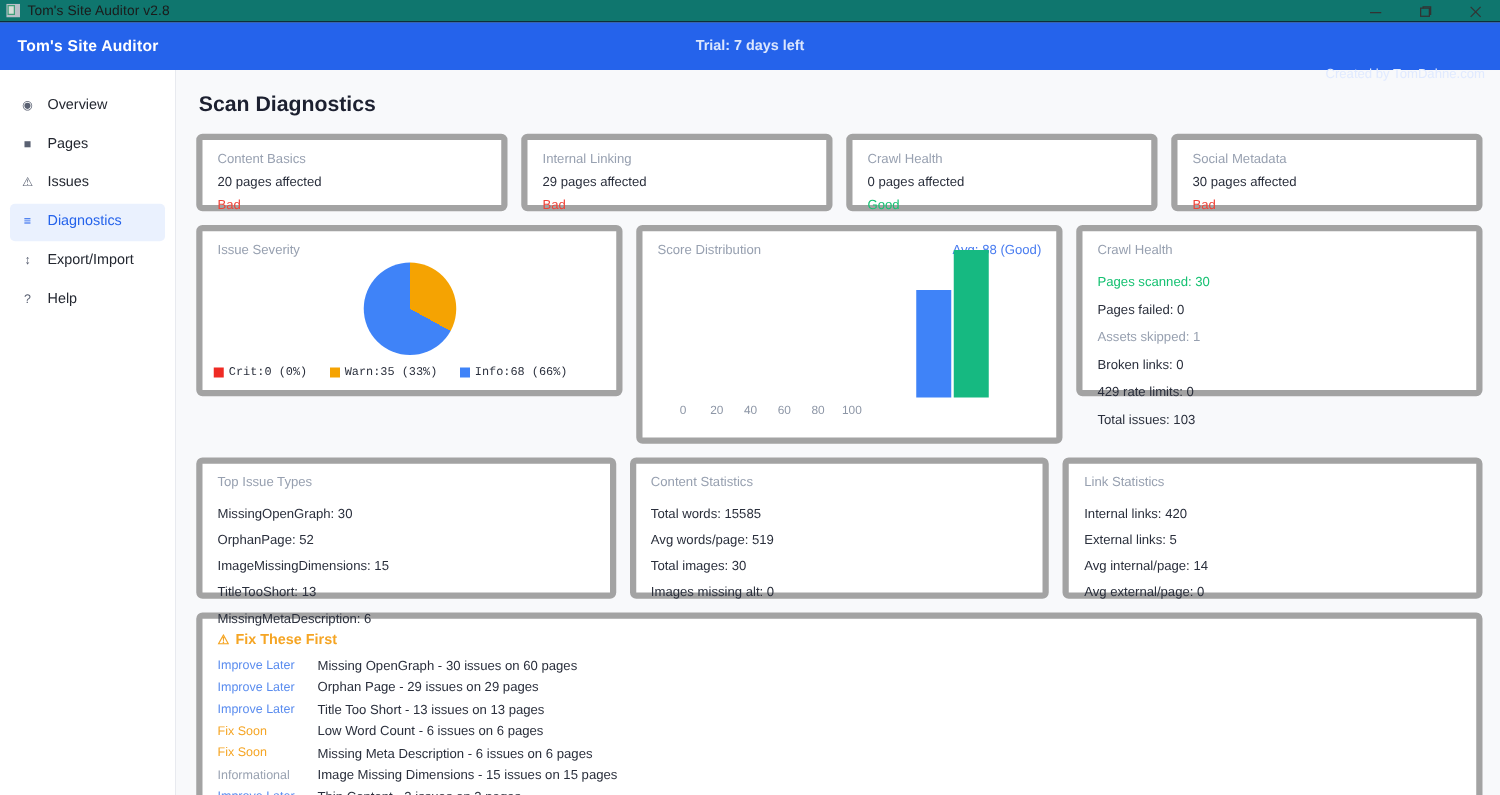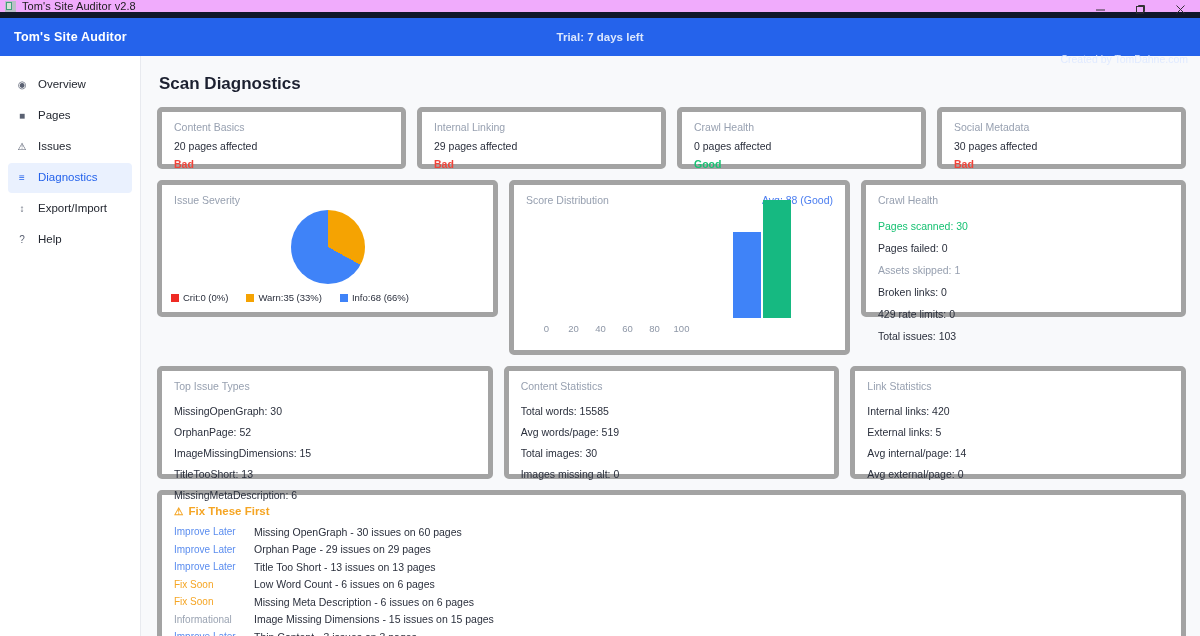--- a/index.html
+++ b/index.html
@@ -6,22 +6,22 @@
   html, body {
     width: 1200px; height: 636px;
     font-family: "Liberation Sans", sans-serif;
     background: #ffffff;
     overflow: hidden;
   }
 
   
   .titlebar {
     height: 18px; width: 100%;
-    background: #f0abfc;
-    border-bottom: 6px solid #0f172a;
+    background: #0f766e;
+    border-bottom: 1px solid #0f172a;
     display: flex; align-items: center;
     position: relative;
   }
   .tb-icon {
     width: 11px; height: 11px; margin-left: 5px; margin-right: 6px;
     display: block; flex: none;
   }
   .tb-title {
     font-size: 11px; color: #1b1b1b; letter-spacing: .1px;
     white-space: nowrap;
@@ -100,40 +100,40 @@
   }
   .card-title {
     font-size: 10.5px; color: #97a0b0; padding: 9px 12px 0 12px;
   }
 
   
   .kpi-row { display: flex; gap: 11px; margin-bottom: 11px; }
   .kpi { flex: 1; height: 62px; padding: 9px 12px 0 12px; }
   .kpi-name { font-size: 10.5px; color: #98a1b1; }
   .kpi-sub { font-size: 10.5px; color: #2a2f3c; margin-top: 7px; }
-  .kpi-state { font-size: 10.5px; font-weight: bold; margin-top: 6px; }
+  .kpi-state { font-size: 10.5px; font-weight: normal; margin-top: 6px; }
   .state-bad { color: #f04338; }
   .state-good { color: #16c172; }
 
   
   .row2 { display: flex; gap: 11px; margin-bottom: 11px; }
   .card-sev { width: 341px; flex: none; height: 137px; position: relative; }
   .card-score { width: 341px; flex: none; height: 175px; position: relative; }
   .card-crawl { flex: 1; height: 137px; }
 
   .pie-wrap {
     position: absolute; left: 0; right: 0; top: 22px; height: 80px;
     display: flex; justify-content: center; align-items: center;
   }
   .pie { width: 74px; height: 74px; border-radius: 50%; }
   .pie-legend {
     position: absolute; left: 9px; bottom: 9px; right: 9px;
     display: flex; gap: 18px; align-items: center;
   }
-  .lg { display: flex; align-items: center; font-size: 9.5px; color: #2a2f3c; }
+  .lg { display: flex; align-items: center; font-size: 9.5px; color: #2a2f3c; font-family: Liberation Mono, monospace; }
   .lg-sw { width: 8px; height: 8px; margin-right: 4px; display: inline-block; }
 
   .score-avg {
     position: absolute; right: 12px; top: 9px;
     font-size: 10.5px; color: #4a7df0;
   }
   .score-plot { position: absolute; left: 0; right: 0; top: 28px; bottom: 0; }
   .axis-labels {
     position: absolute; left: 19px; bottom: 16px;
     display: flex; font-size: 9.5px; color: #8d96a6;

